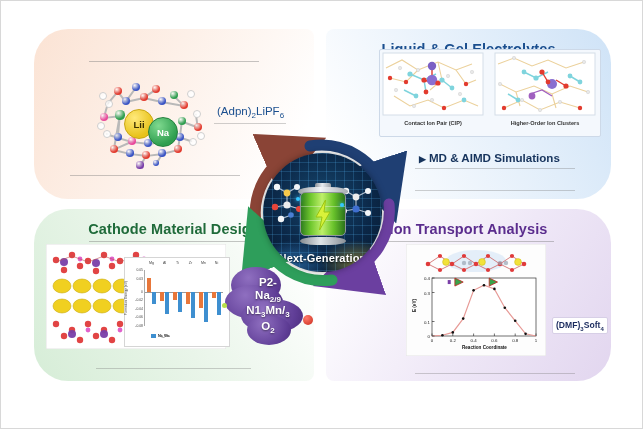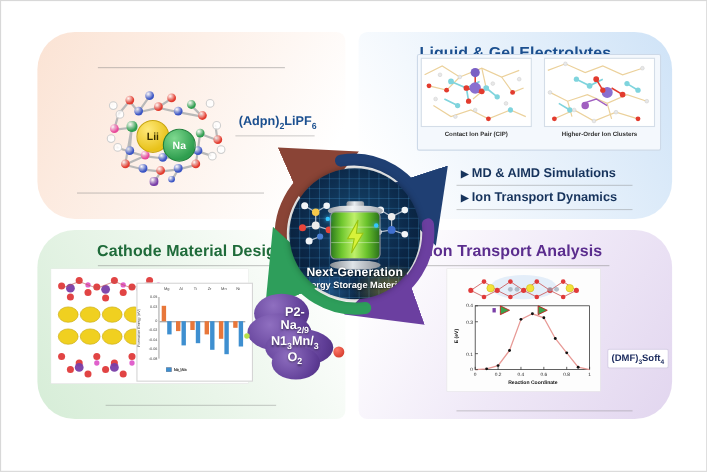--- a/index.html
+++ b/index.html
@@ -16,21 +16,21 @@
   .p-br{left:325px;top:208px;width:285px;height:172px;border-radius:8px 34px 34px 8px;
         background:linear-gradient(302deg,#e2d6ef 0%,#efe8f7 45%,#ffffff 92%);}
 
   .p-title{position:absolute;width:100%;text-align:center;font-size:14.5px;font-weight:bold;letter-spacing:.1px;}
   .p-tl .p-title{top:12px;color:#8a3a26;}
   .p-tr .p-title{top:12px;color:#1b4f8f;}
   .p-bl .p-title{top:12px;color:#1f6b3a;}
   .p-br .p-title{top:12px;color:#5b2d8e;}
   .title-rule{position:absolute;height:1px;background:rgba(120,120,120,.42);left:50%;transform:translateX(-50%);top:32px;width:170px;}
 
-  .formula{position:absolute;font-size:11.5px;font-weight:bold;color:#1b4f8f;white-space:nowrap;}
+  .formula{position:absolute;font-size:11.5px;font-weight:normal;color:#1b4f8f;white-space:nowrap;}
   .formula sub{font-size:8px;}
   .f-tl{left:183px;top:76px;}
   .f-tl-rule{position:absolute;left:180px;top:94px;width:72px;height:1px;background:rgba(120,120,120,.35);}
 
   .caption{position:absolute;font-size:11.3px;font-weight:bold;color:#2b2b2b;white-space:nowrap;}
   .cap-rule{position:absolute;height:1px;background:rgba(120,120,120,.4);}
 
   .bullet{position:absolute;font-size:11.6px;font-weight:bold;color:#16335c;white-space:nowrap;}
   .bullet .tri{color:#16335c;font-size:9px;margin-right:3px;}
   .bl-rule{position:absolute;height:1px;background:rgba(120,120,120,.35);}
@@ -285,21 +285,20 @@
           <circle cx="208" cy="42" r="1.7"></circle>
         <circle cx="160" cy="60" r="1.7"></circle>
       </g>
     </svg>
     <div class="sublabel" style="left:3px;top:70px;width:100px;">Contact Ion Pair (CIP)</div>
     <div class="sublabel" style="left:115px;top:70px;width:100px;">Higher-Order Ion Clusters</div>
   </div>
 
   <div class="bullet" style="left:418px;top:150px;"><span class="tri">▶</span><span>MD &amp; AIMD Simulations</span></div>
   <div class="bl-rule" style="left:414px;top:167px;width:160px;"></div>
-  <div class="bullet" style="left:418px;top:172px;"><span class="tri">▶</span><span>Ion Transport Dynamics</span></div>
   <div class="bl-rule" style="left:414px;top:189px;width:160px;"></div>
 
   <div class="panel p-bl">
     <div class="p-title">Cathode Material Design</div>
     <div class="title-rule"></div>
   </div>
 
   <div class="latwrap">
     <svg width="180" height="105" viewBox="0 0 180 105">
       <rect x="0" y="0" width="180" height="105" fill="#ffffff" stroke="#e2e2e2"></rect>
@@ -577,18 +576,17 @@
         <div class="bat-bot"></div>
         <svg class="bolt" viewBox="0 0 20 32">
           <path d="M12.5 1 L3 18 L9 18 L6.5 31 L17 13 L11 13 Z" fill="#d8f23a" stroke="#98c412" stroke-width="1"></path>
         </svg>
         <div class="dot-w" style="left:-2px;top:14px;width:4px;height:4px;background:#34c6ff;box-shadow:0 0 4px #34c6ff;"></div>
         <div class="dot-w" style="left:42px;top:20px;width:4px;height:4px;background:#34c6ff;box-shadow:0 0 4px #34c6ff;"></div>
       </div>
 
       <div class="hub-cap">
         <div class="l1">Next-Generation</div>
-        <div class="l2">Energy Storage Materials</div>
       </div>
     </div>
   </div>
 
 </div>
 
 </body></html>

